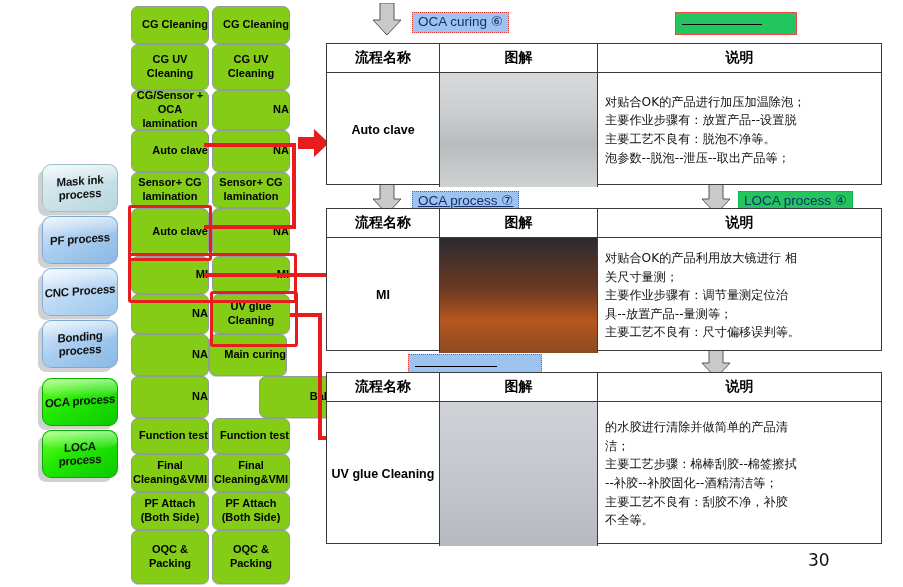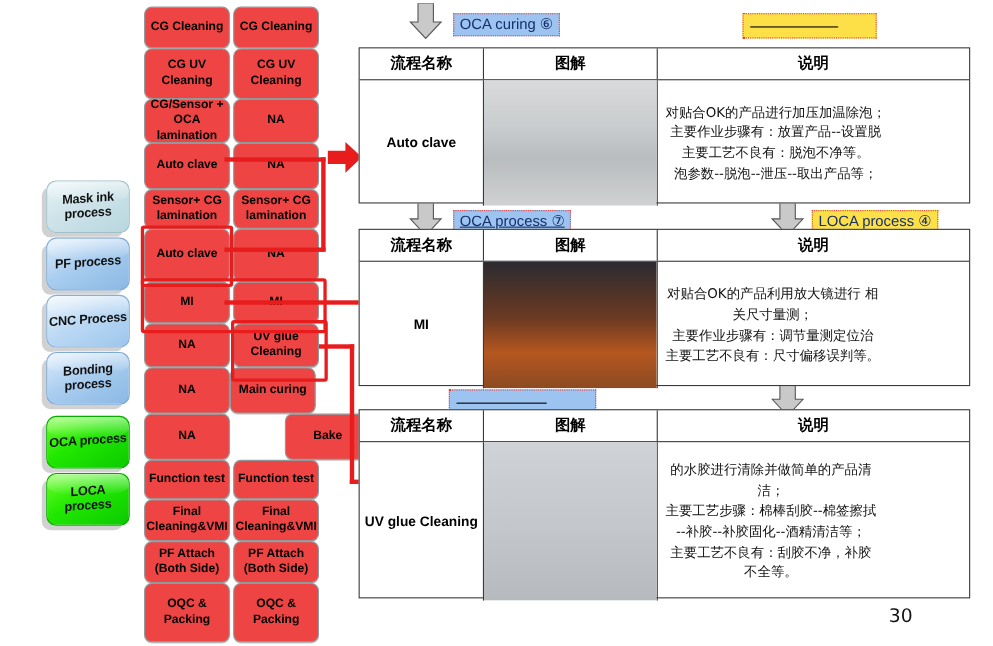--- a/index.html
+++ b/index.html
@@ -36,58 +36,58 @@
   }
   .side-btn .shade{
     position:absolute;left:0;right:0;top:0;height:42%;border-radius:9px 9px 40% 40%;
     background:linear-gradient(180deg,rgba(255,255,255,.55),rgba(255,255,255,0));
     pointer-events:none;
   }
 
   
   .flow-box{
     position:absolute;width:76px;border-radius:7px;
-    background:#ef4444;border:1px solid #8e9a9c;
-    display:flex;align-items:center;justify-content:center;text-align:center;
+    background:#84cc16;border:1px solid #8e9a9c;
+    display:flex;align-items:center;justify-content:flex-end;text-align:center;
     font-size:11px;font-weight:bold;color:#000;line-height:1.25;
     box-shadow:0 1px 0 rgba(0,0,0,.18);
   }
   .flow-box.small{font-size:11px;}
 
   
   .tbl{position:absolute;border:1.4px solid #3a3a3a;background:#fff;box-sizing:border-box;}
   .tbl .hdr,.tbl .row{display:flex;}
   .tbl .hdr{border-bottom:1.2px solid #3a3a3a;height:28px;}
   .c1{width:113px;box-sizing:border-box;border-right:1.2px solid #3a3a3a;
       display:flex;align-items:center;justify-content:center;text-align:center;}
   .c2{width:158px;box-sizing:border-box;border-right:1.2px solid #3a3a3a;
       display:flex;align-items:center;justify-content:center;overflow:hidden;}
   .c3{flex:1;box-sizing:border-box;display:flex;align-items:center;padding:4px 7px;}
   .hdr .c1,.hdr .c2,.hdr .c3{justify-content:center;font-size:14px;font-weight:bold;
       font-family:"DejaVu Sans","Liberation Sans",sans-serif;}
   .hdr .c3{justify-content:center;}
   .procname{font-size:12.5px;font-weight:bold;color:#000;line-height:1.2;}
   .desc{font-size:12.2px;color:#111;line-height:1.52;
         font-family:"DejaVu Sans","Liberation Sans",sans-serif;}
-  .desc div{white-space:nowrap;text-align:center;}
+  .desc div{white-space:nowrap;}
 
   
   .photo{width:100%;height:100%;position:relative;overflow:hidden;}
   .photo.autoclave{background:linear-gradient(180deg,#d8dadb 0%,#c9ccce 38%,#b9bcbe 62%,#cfd1d2 100%);}
   .photo.mi{background:linear-gradient(180deg,#2b2b30 0%,#6d3a22 45%,#b5571f 72%,#8c4a22 100%);}
   .photo.uv{background:linear-gradient(180deg,#cfd2d6 0%,#c3c7cb 55%,#b6babe 100%);}
 
   
   .callout{
     position:absolute;padding:1px 5px;font-size:13.5px;color:#16306b;
     border:1.3px dotted #e03a3a;white-space:nowrap;line-height:1.25;
     font-family:"Liberation Sans","DejaVu Sans",sans-serif;
   }
   .callout.blue{background:#9dc3f0;}
-  .callout.cyan{background:#fde047;}
+  .callout.cyan{background:#22c55e;}
   .callout.redact{color:transparent;}
   .callout .bar{position:absolute;left:6px;top:50%;height:1.6px;background:#000;}
 
   .gray-arrow{position:absolute;width:30px;height:36px;}
 
   .redline{position:absolute;background:#e81c1c;}
   .page-num{position:absolute;font-size:17px;color:#111;
             font-family:"DejaVu Sans","Liberation Sans",sans-serif;}
 </style>
 </head>
@@ -297,20 +297,21 @@
           <div class="procname">MI</div>
         </div>
         <div class="c2">
           <div class="photo mi"></div>
         </div>
         <div class="c3">
           <div class="desc">
             <div>对贴合OK的产品利用放大镜进行 相</div>
             <div>关尺寸量测；</div>
             <div>主要作业步骤有：调节量测定位治</div>
+            <div>具--放置产品--量测等；</div>
             <div>主要工艺不良有：尺寸偏移误判等。</div>
           </div>
         </div>
       </div>
     </div>
   <div class="tbl" id="tbl2" style="left:326px;top:372px;width:556px;height:172px;">
       <div class="hdr">
         <div class="c1">流程名称</div>
         <div class="c2">图解</div>
         <div class="c3">说明</div>

